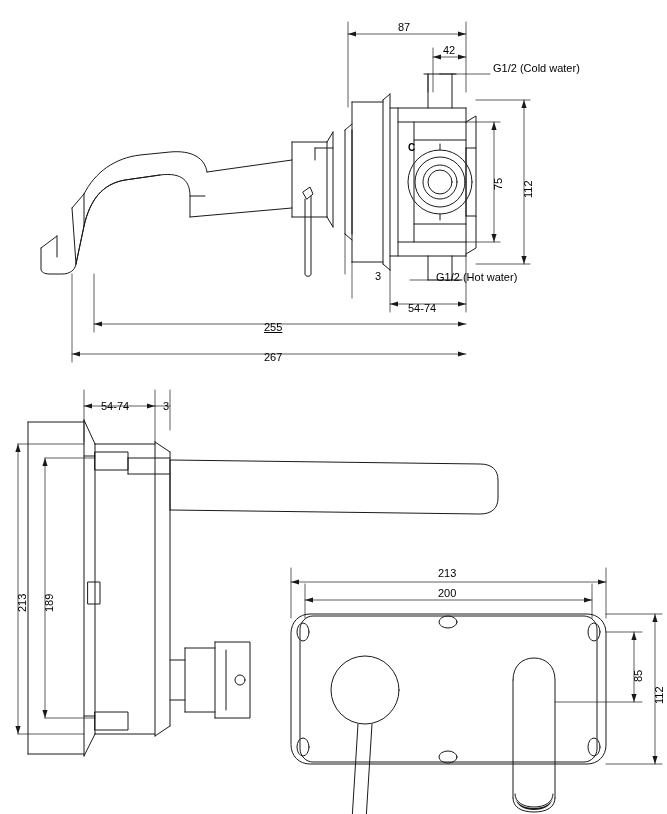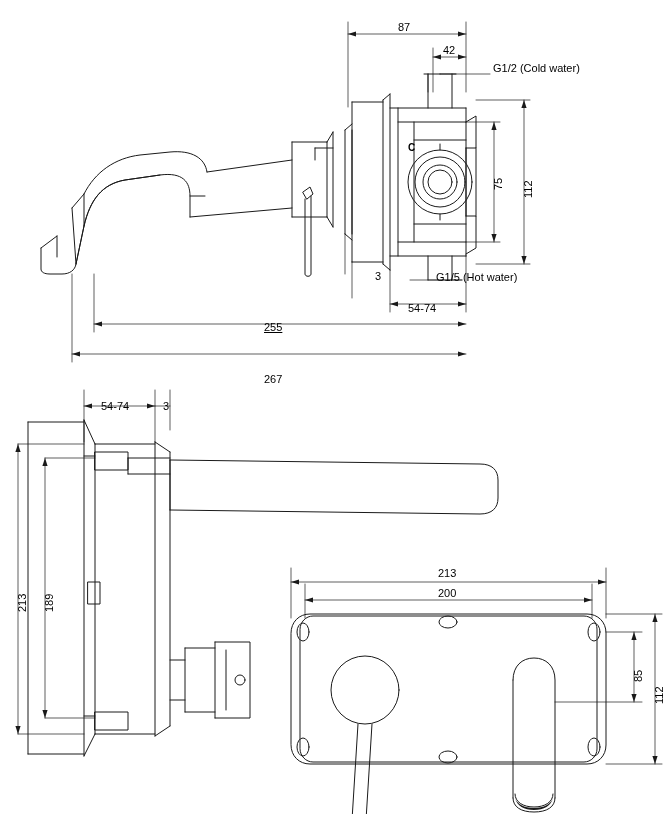--- a/index.html
+++ b/index.html
@@ -316,29 +316,29 @@
   <div class="lbl" style="left:443px; top:32px;">42</div>
 
   <div class="lbl" style="left:493px; top:50px;text-align:center;">G1/2 (Cold water)</div>
 
   <div class="lbl bold small" style="left:408px; top:130px;">C</div>
 
   <div class="lbl vert" style="left:492px; top:178px;">75</div>
 
   <div class="lbl vert" style="left:522px; top:186px;">112</div>
 
-  <div class="lbl" style="left:436px; top:259px;">G1/5 (Hot water)</div>
+  <div class="lbl" style="left:436px; top:259px;">G1/2 (Hot water)</div>
 
   <div class="lbl" style="left:375px; top:258px;">3</div>
 
   <div class="lbl" style="left:408px; top:290px;">54-74</div>
 
   <div class="lbl" style="left:264px; top:309px;text-decoration:underline;">255</div>
 
-  <div class="lbl" style="left:264px; top:339px;margin-top:22px;">267</div>
+  <div class="lbl" style="left:264px; top:339px;">267</div>
 
   <div class="lbl" style="left:101px; top:388px;">54-74</div>
 
   <div class="lbl" style="left:163px; top:388px;">3</div>
 
   <div class="lbl vert" style="left:16px; top:600px;">213</div>
 
   <div class="lbl vert" style="left:43px; top:600px;">189</div>
 
   <div class="lbl" style="left:438px; top:555px;">213</div>

